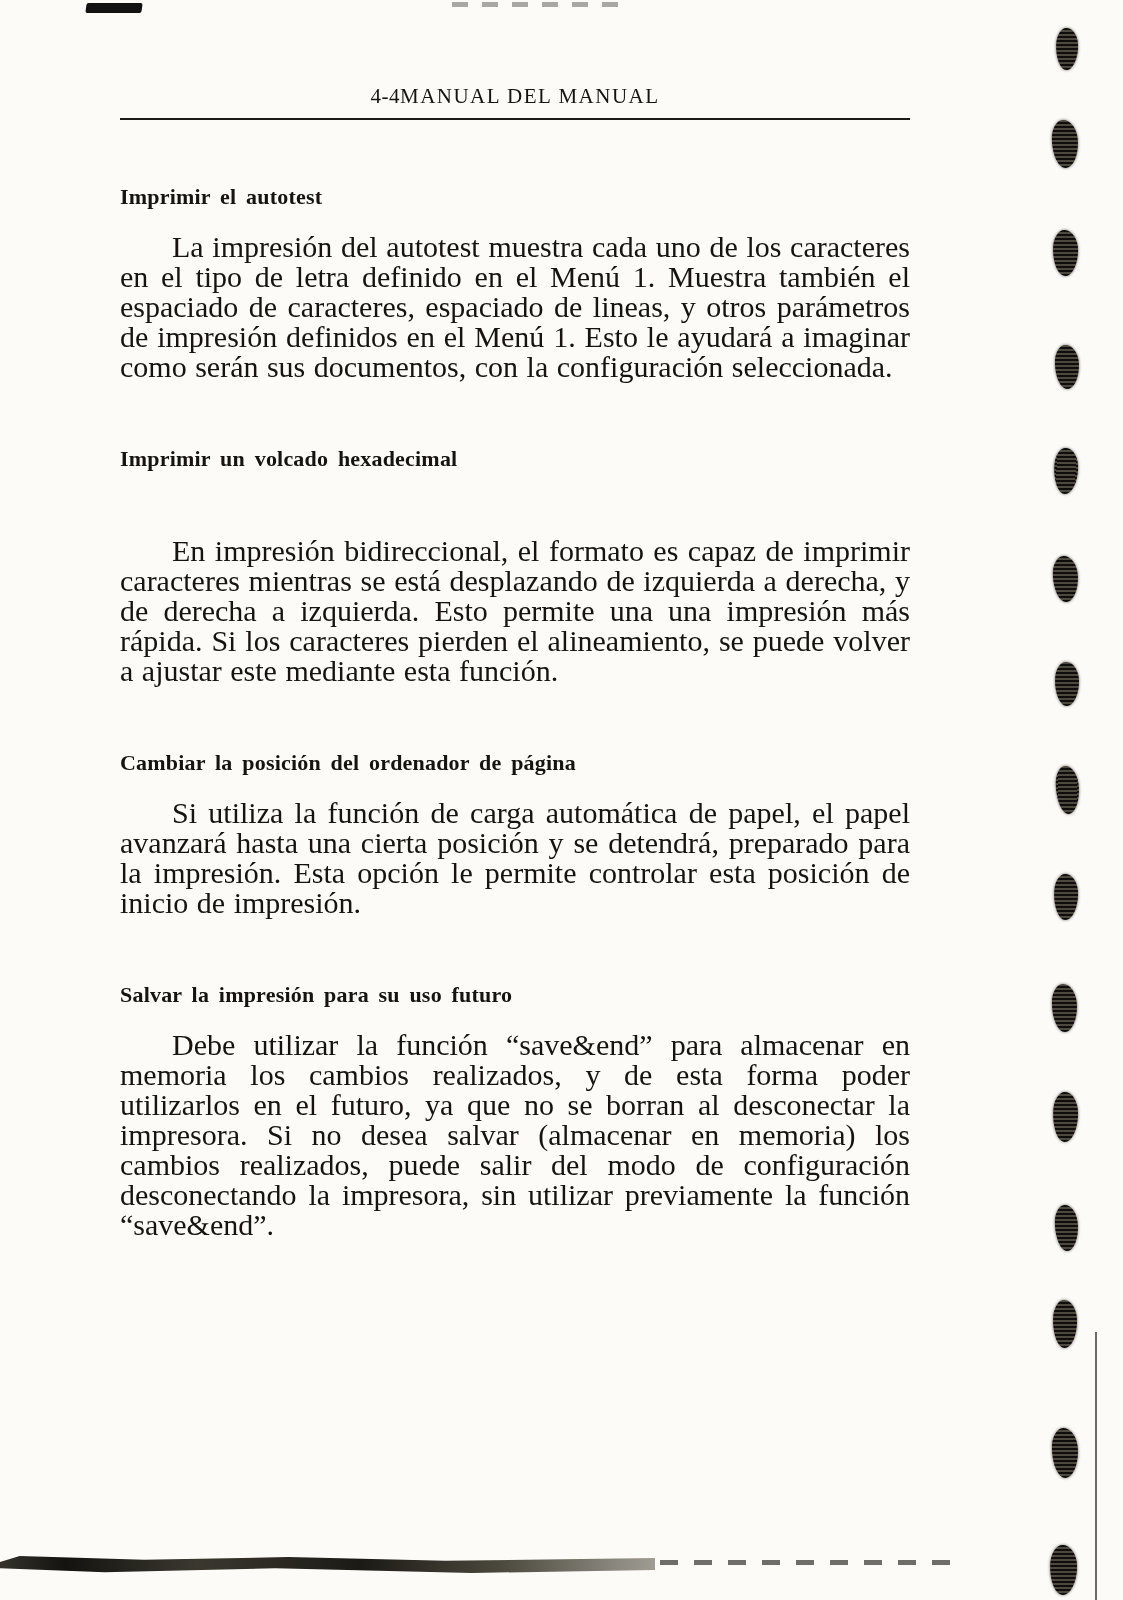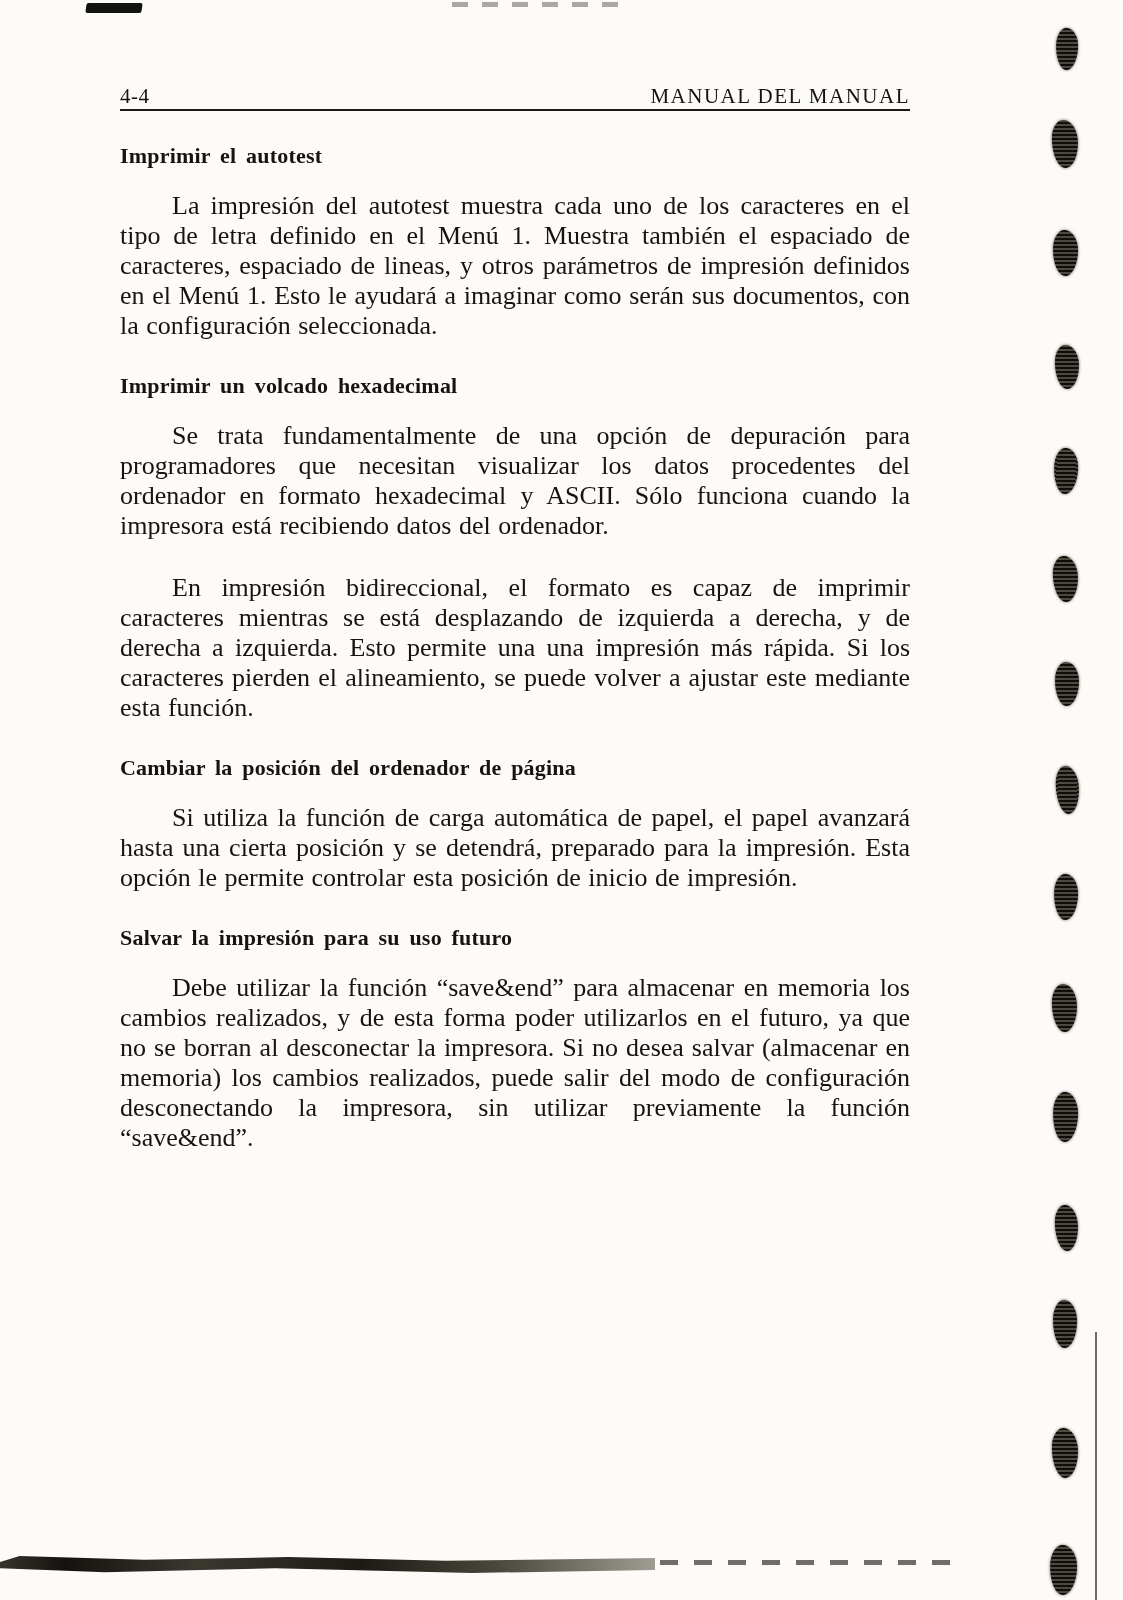--- a/index.html
+++ b/index.html
@@ -10,37 +10,38 @@
     overflow:hidden;
     font-family:"Liberation Serif","DejaVu Serif",serif;
     color:#17140f;
     box-shadow:0 0 6px rgba(0,0,0,.25);
   }
   .content{
     position:absolute;
     left:120px;top:84px;width:790px;
   }
   .header-row{
-    display:flex;justify-content:space-between;align-items:baseline;
+    display:flex;justify-content:center;align-items:baseline;
     font-size:21px;
+    padding-bottom:9px;
     border-bottom:2.5px solid #1c1a16;
   }
   .page-number{letter-spacing:.5px;}
   .header-title{letter-spacing:1.5px;}
-  .section{margin-top:32px;}
+  .section{margin-top:64px;}
   .section h2{
     font-size:22px;
     font-weight:700;
     margin:0 0 22px 0;
     word-spacing:4px;
     letter-spacing:.2px;
   }
   .section p{
     margin:0;
-    font-size:26px;
+    font-size:30px;
     line-height:30px;
     text-align:justify;
     text-indent:52px;
     word-spacing:1px;
   }
   
   .blob{
     position:absolute;
     background:
       repeating-linear-gradient(0deg, rgba(12,11,9,.88) 0 2px, rgba(82,77,66,.9) 2px 4px),
@@ -107,21 +108,20 @@
       <span class="header-title">MANUAL DEL MANUAL</span>
     </div>
 
     <div class="section">
       <h2>Imprimir el autotest</h2>
       <p>La impresión del autotest muestra cada uno de los caracteres en el tipo de letra definido en el Menú 1. Muestra también el espaciado de caracteres, espaciado de lineas, y otros parámetros de impresión definidos en el Menú 1. Esto le ayudará a imaginar como serán sus documentos, con la configuración seleccionada.</p>
     </div>
 
     <div class="section">
       <h2>Imprimir un volcado hexadecimal</h2>
-      <p>Se trata fundamentalmente de una opción de depuración para programadores que necesitan visualizar los datos procedentes del ordenador en formato hexadecimal y ASCII. Sólo funciona cuando la impresora está recibiendo datos del ordenador.</p>
     </div>
 
     <div class="section">
       <p>En impresión bidireccional, el formato es capaz de imprimir caracteres mientras se está desplazando de izquierda a derecha, y de derecha a izquierda. Esto permite una una impresión más rápida. Si los caracteres pierden el alineamiento, se puede volver a ajustar este mediante esta función.</p>
     </div>
 
     <div class="section">
       <h2>Cambiar la posición del ordenador de página</h2>
       <p>Si utiliza la función de carga automática de papel, el papel avanzará hasta una cierta posición y se detendrá, preparado para la impresión. Esta opción le permite controlar esta posición de inicio de impresión.</p>
     </div>

